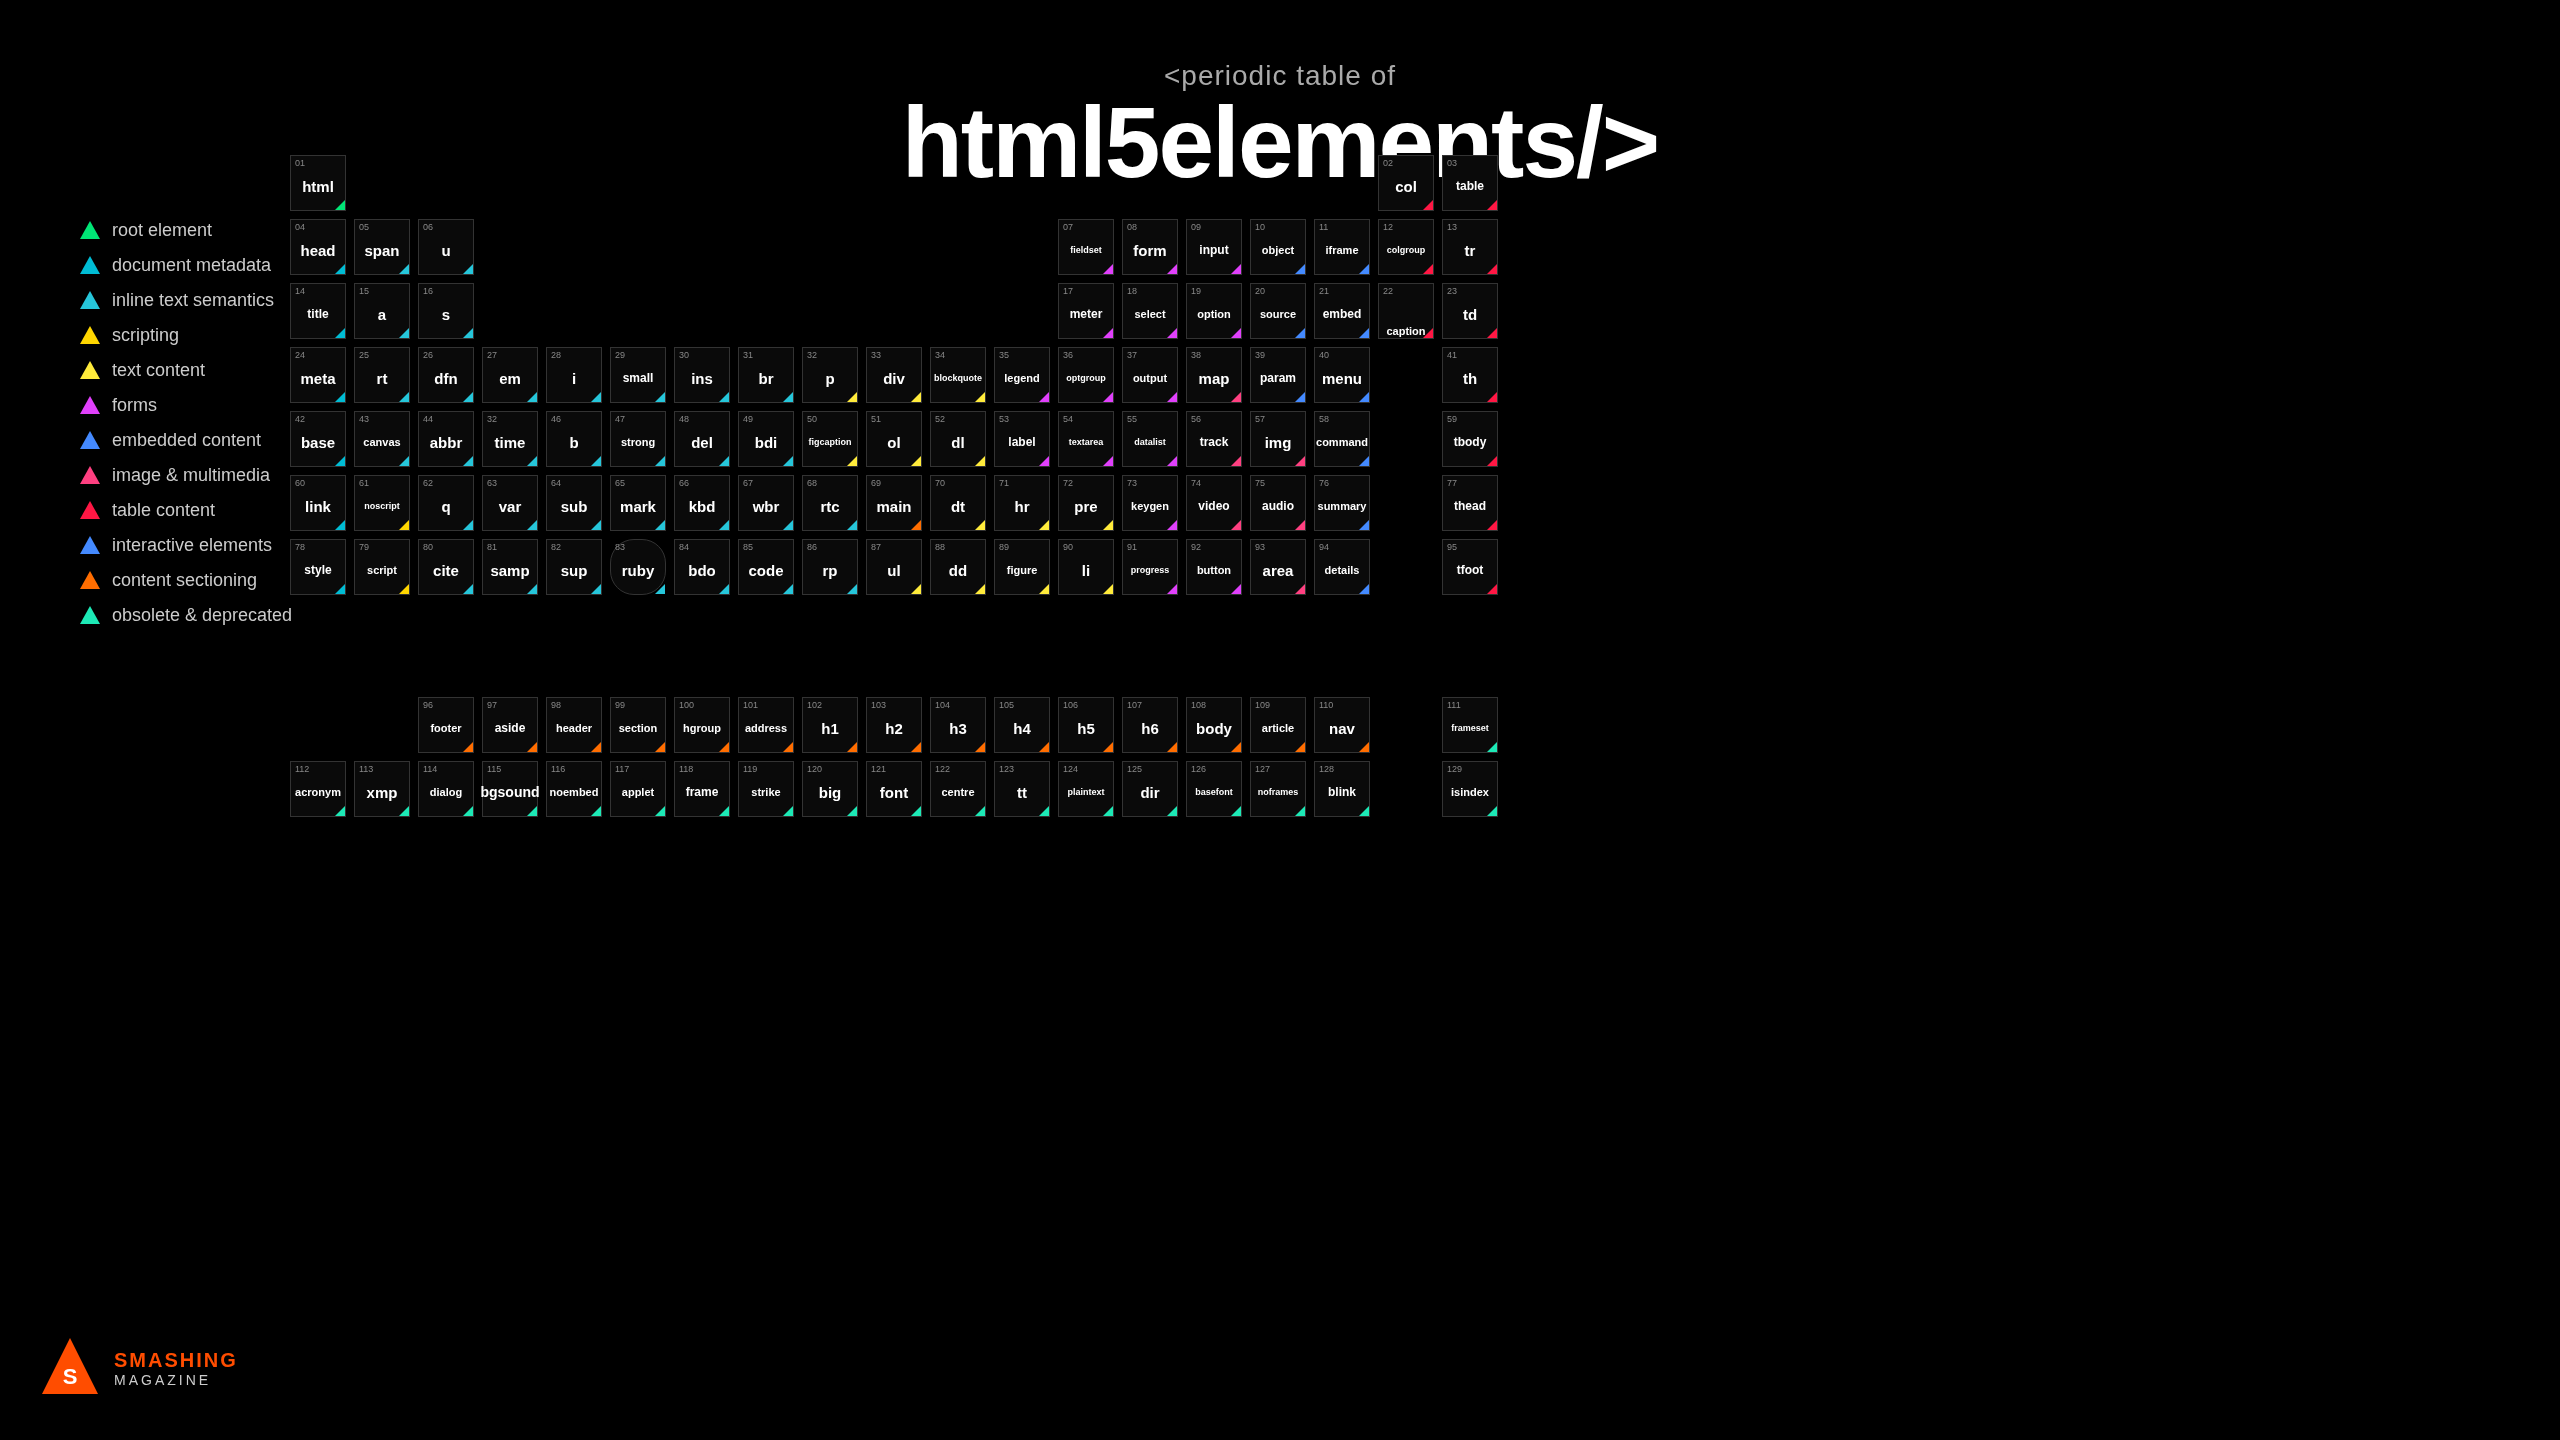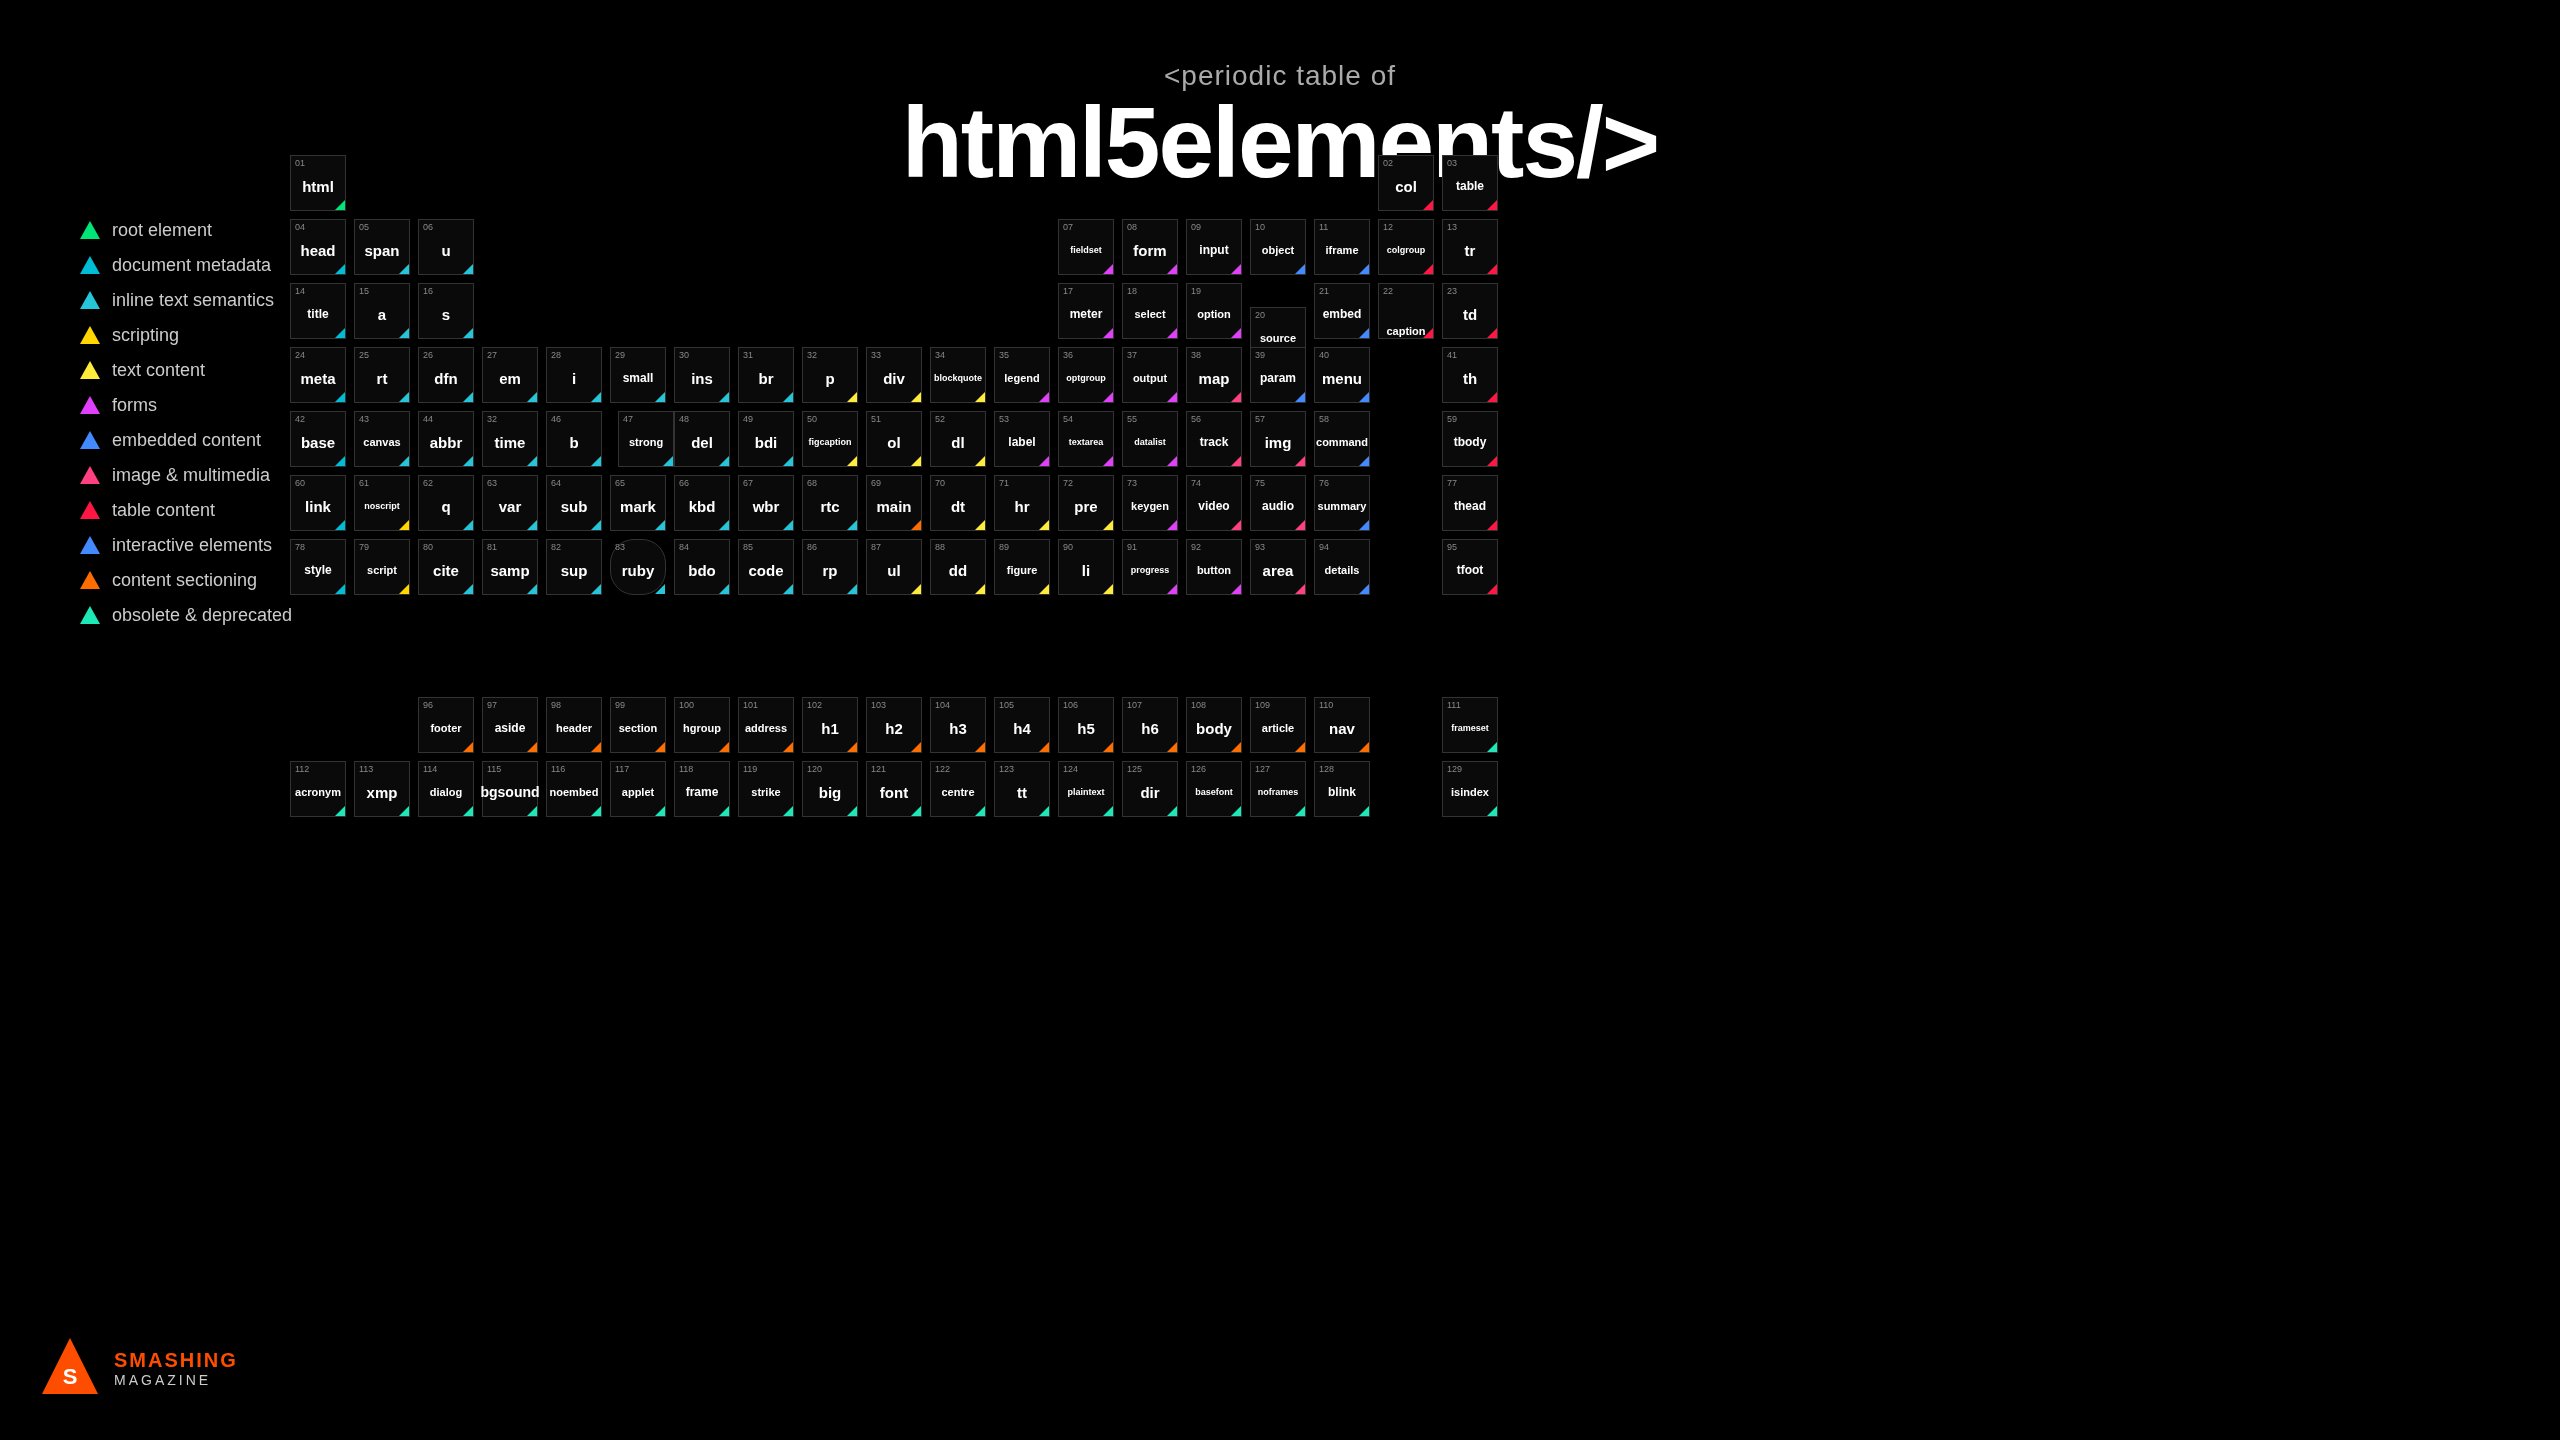--- a/index.html
+++ b/index.html
@@ -303,21 +303,21 @@
     <div class="element-cell" style="left: 832px; top: 128px;">
       <span class="num">18</span>
       <span class="symbol" style="font-size: 11px;">select</span>
       <div class="corner-tri" style="border-left: 10px solid transparent; border-bottom: 10px solid rgb(224, 64, 251);"></div>
     </div>
     <div class="element-cell" style="left: 896px; top: 128px;">
       <span class="num">19</span>
       <span class="symbol" style="font-size: 11px;">option</span>
       <div class="corner-tri" style="border-left: 10px solid transparent; border-bottom: 10px solid rgb(224, 64, 251);"></div>
     </div>
-    <div class="element-cell" style="left: 960px; top: 128px; margin-top: 24px;">
+    <div class="element-cell" style="left: 960px; top: 128px;">
       <span class="num">20</span>
       <span class="symbol" style="font-size: 11px;">source</span>
       <div class="corner-tri" style="border-left: 10px solid transparent; border-bottom: 10px solid rgb(68, 138, 255);"></div>
     </div>
     <div class="element-cell" style="left: 1024px; top: 128px;">
       <span class="num">21</span>
       <span class="symbol" style="font-size: 12px;">embed</span>
       <div class="corner-tri" style="border-left: 10px solid transparent; border-bottom: 10px solid rgb(68, 138, 255);"></div>
     </div>
     <div class="element-cell" style="left: 1088px; top: 128px;">
@@ -438,21 +438,21 @@
     <div class="element-cell" style="left: 192px; top: 256px;">
       <span class="num">32</span>
       <span class="symbol">time</span>
       <div class="corner-tri" style="border-left: 10px solid transparent; border-bottom: 10px solid rgb(38, 198, 218);"></div>
     </div>
     <div class="element-cell" style="left: 256px; top: 256px;">
       <span class="num">46</span>
       <span class="symbol">b</span>
       <div class="corner-tri" style="border-left: 10px solid transparent; border-bottom: 10px solid rgb(38, 198, 218);"></div>
     </div>
-    <div class="element-cell" style="left: 328px; top: 256px;">
+    <div class="element-cell" style="left: 320px; top: 256px;">
       <span class="num">47</span>
       <span class="symbol" style="font-size: 11px;">strong</span>
       <div class="corner-tri" style="border-left: 10px solid transparent; border-bottom: 10px solid rgb(38, 198, 218);"></div>
     </div>
     <div class="element-cell" style="left: 384px; top: 256px;">
       <span class="num">48</span>
       <span class="symbol">del</span>
       <div class="corner-tri" style="border-left: 10px solid transparent; border-bottom: 10px solid rgb(38, 198, 218);"></div>
     </div>
     <div class="element-cell" style="left: 448px; top: 256px;">

